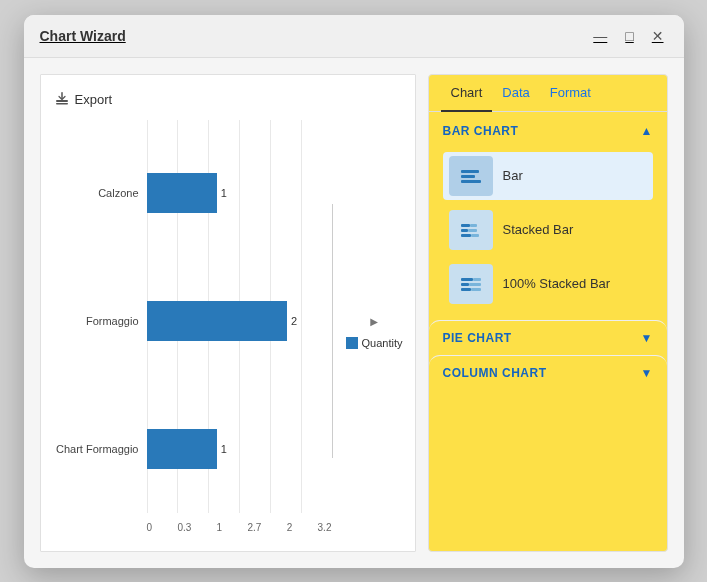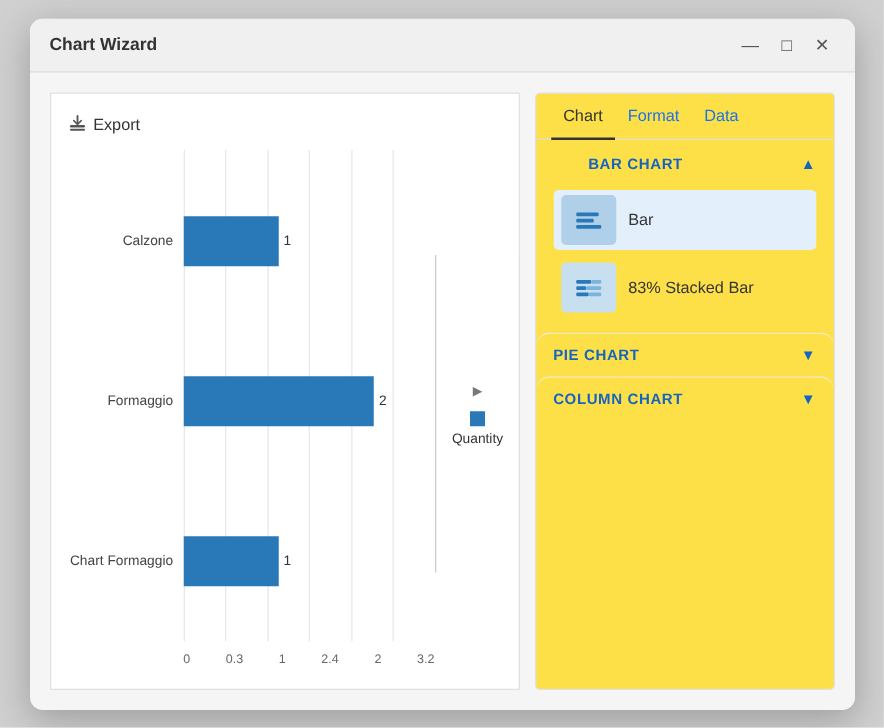--- a/index.html
+++ b/index.html
@@ -16,22 +16,23 @@
       background: #f5f5f5;
       border-radius: 10px;
       box-shadow: 0 8px 30px rgba(0,0,0,0.25);
       overflow: hidden;
     }
     .title-bar {
       background: #f0f0f0;
       border-bottom: 1px solid #ddd;
       padding: 12px 16px;
       display: flex;
-      align-items: flex-start;
+      align-items: center;
       justify-content: space-between;
+      text-decoration: underline;
     }
     .title-bar-title {
       font-size: 14px;
       font-weight: 600;
       color: #333;
     }
     .title-bar-controls {
       display: flex;
       gap: 10px;
     }
@@ -155,21 +156,20 @@
       border: none;
       cursor: pointer;
       color: #777;
       font-size: 10px;
       padding: 2px;
     }
     .legend-item {
       display: flex;
       align-items: center;
       gap: 4px;
-      flex-direction: column;
     }
     .legend-color {
       width: 12px;
       height: 12px;
       background: #2979b9;
       flex-shrink: 0;
     }
     .legend-text {
       font-size: 11px;
       color: #333;
@@ -213,21 +213,20 @@
     .panel-scroll::-webkit-scrollbar { width: 6px; }
     .panel-scroll::-webkit-scrollbar-track { background: #f0f0f0; }
     .panel-scroll::-webkit-scrollbar-thumb { background: #bbb; border-radius: 3px; }
 
     .section-header {
       display: flex;
       align-items: center;
       justify-content: space-between;
       padding: 12px 14px 10px 14px;
       cursor: pointer;
-      margin-left: 28px;
     }
     .section-header-title {
       font-size: 12px;
       font-weight: 700;
       color: #1565c0;
       letter-spacing: 0.5px;
       text-transform: uppercase;
     }
     .section-chevron {
       color: #1565c0;
@@ -352,43 +351,43 @@
             <div class="bar-track">
               <div class="bar-fill" style="width: 38%;"></div>
               <span class="bar-value">1</span>
             </div>
           </div>
 
           <div class="x-axis">
             <span class="x-axis-label">0</span>
             <span class="x-axis-label">0.3</span>
             <span class="x-axis-label">1</span>
-            <span class="x-axis-label">2.4</span>
+            <span class="x-axis-label">2.7</span>
             <span class="x-axis-label">2</span>
             <span class="x-axis-label">3.2</span>
           </div>
         </div>
 
         <div class="legend-area" style="padding-left: 14px;">
           <div class="legend-divider"></div>
           <button class="legend-expand">▶</button>
           <div class="legend-item">
             <div class="legend-color" style="background:#2979b9;"></div>
             <span class="legend-text">Quantity</span>
           </div>
         </div>
       </div>
     </div>
 
     <div class="right-panel">
 
       <div class="tabs-bar">
         <div class="tab-item active">Chart</div>
+        <div class="tab-item link-style">Data</div>
         <div class="tab-item link-style">Format</div>
-        <div class="tab-item link-style">Data</div>
       </div>
 
       <div class="panel-scroll">
 
         <div class="section-header">
           <span class="section-header-title">BAR CHART</span>
           <span class="section-chevron">▲</span>
         </div>
 
         <div class="chart-type-list">
@@ -397,33 +396,46 @@
             <div class="chart-type-icon" style="background:#b0cfe8;">
               <svg viewBox="0 0 28 28" fill="none">
                 <rect x="4" y="18" width="20" height="3" rx="1" fill="#2979b9"></rect>
                 <rect x="4" y="13" width="14" height="3" rx="1" fill="#2979b9"></rect>
                 <rect x="4" y="8" width="18" height="3" rx="1" fill="#2979b9"></rect>
               </svg>
             </div>
             <span class="chart-type-label">Bar</span>
           </div>
 
+          <div class="chart-type-item">
+            <div class="chart-type-icon">
+              <svg viewBox="0 0 28 28" fill="none">
+                <rect x="4" y="18" width="10" height="3" rx="1" fill="#2979b9"></rect>
+                <rect x="14" y="18" width="8" height="3" rx="1" fill="#78b4db"></rect>
+                <rect x="4" y="13" width="7" height="3" rx="1" fill="#2979b9"></rect>
+                <rect x="11" y="13" width="9" height="3" rx="1" fill="#78b4db"></rect>
+                <rect x="4" y="8" width="9" height="3" rx="1" fill="#2979b9"></rect>
+                <rect x="13" y="8" width="7" height="3" rx="1" fill="#78b4db"></rect>
+              </svg>
+            </div>
+            <span class="chart-type-label">Stacked Bar</span>
+          </div>
 
           <div class="chart-type-item">
             <div class="chart-type-icon">
               <svg viewBox="0 0 28 28" fill="none">
                 <rect x="4" y="18" width="10" height="3" rx="1" fill="#2979b9"></rect>
                 <rect x="14" y="18" width="10" height="3" rx="1" fill="#78b4db"></rect>
                 <rect x="4" y="13" width="8" height="3" rx="1" fill="#2979b9"></rect>
                 <rect x="12" y="13" width="12" height="3" rx="1" fill="#78b4db"></rect>
                 <rect x="4" y="8" width="12" height="3" rx="1" fill="#2979b9"></rect>
                 <rect x="16" y="8" width="8" height="3" rx="1" fill="#78b4db"></rect>
               </svg>
             </div>
-            <span class="chart-type-label">83% Stacked Bar</span>
+            <span class="chart-type-label">100% Stacked Bar</span>
           </div>
         </div>
 
         <div class="collapsed-section">
           <span class="collapsed-section-title">PIE CHART</span>
           <span class="collapsed-chevron">▼</span>
         </div>
 
         <div class="collapsed-section">
           <span class="collapsed-section-title">COLUMN CHART</span>

